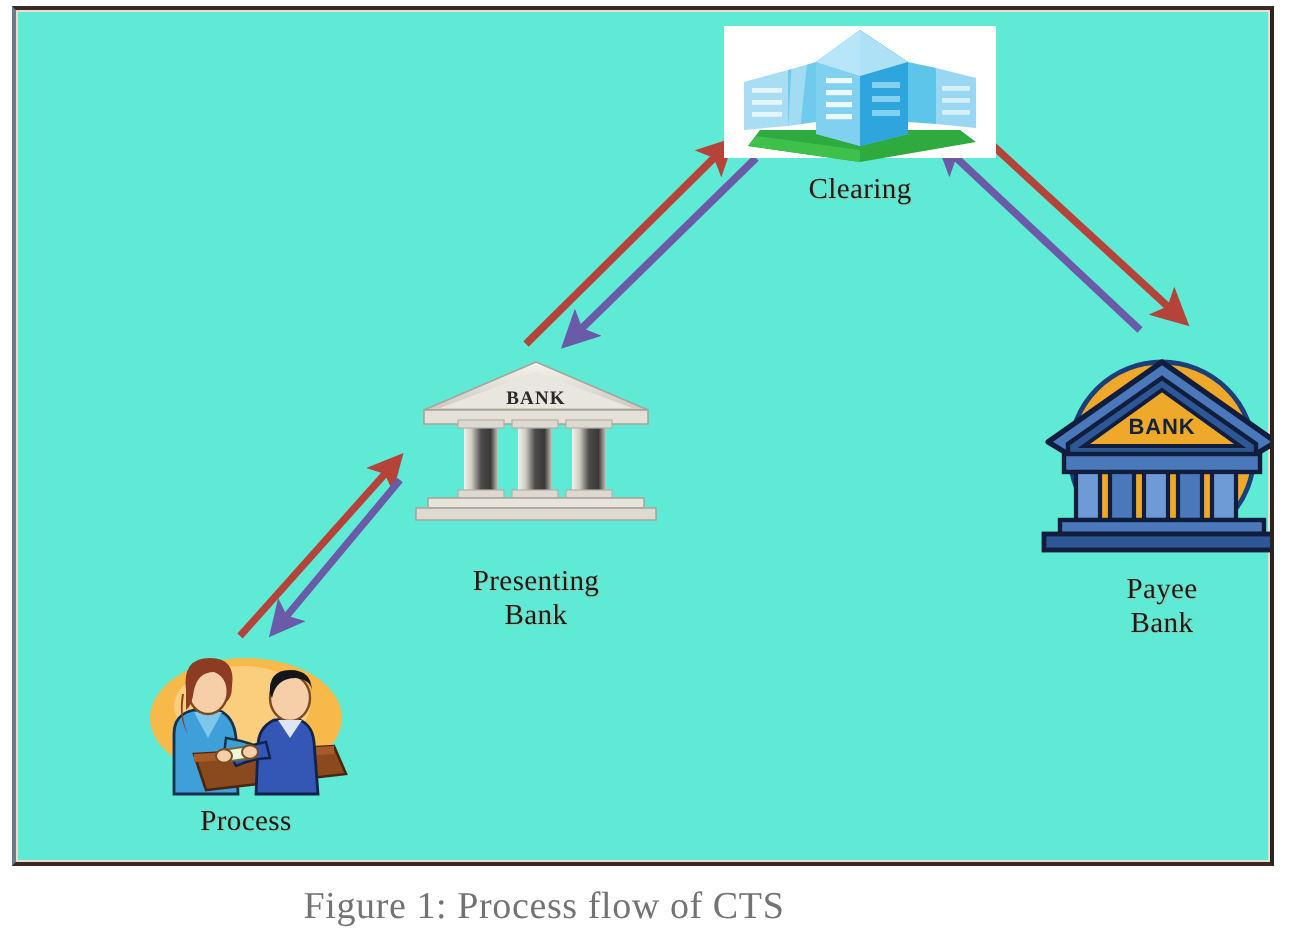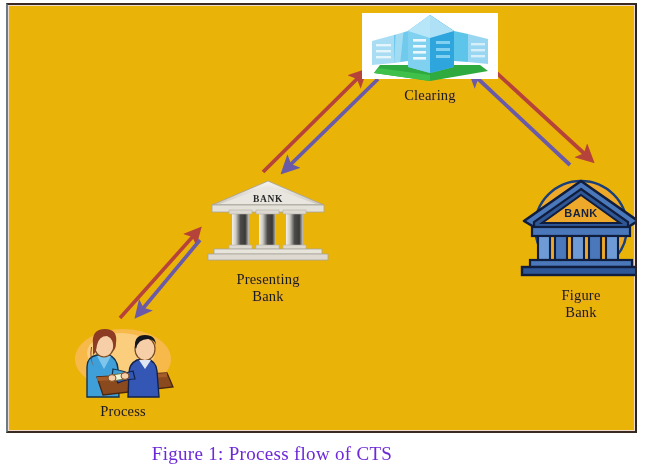--- a/index.html
+++ b/index.html
@@ -16,21 +16,21 @@
   }
 
   
   #figure-frame {
     position: absolute;
     left: 6px;
     top: 3px;
     width: 631px;
     height: 430px;
     box-sizing: border-box;
-    background: #eab308;
+    background: #5eead4;
     border-top: 2px solid #3a2a22;
     border-right: 2px solid #2b2420;
     border-bottom: 2px solid #3a2a22;
     border-left: 2px solid #6d7b86;
     overflow: hidden;
   }
   #figure-frame::before {
     
     content: "";
     position: absolute;
@@ -54,21 +54,21 @@
   }
 
   
   #clearing-house { left: 352px; top: 6px; width: 140px; }
   #clearing-house .art { width: 140px; height: 72px; position: relative; }
   #clearing-house .label { margin-top: 4px; }
 
   
   #presenting-bank { left: 196px; top: 172px; width: 128px; }
   #presenting-bank .art { width: 128px; height: 86px; position: relative; }
-  #presenting-bank .label { margin-top: 8px; }
+  #presenting-bank .label { margin-top: 20px; }
 
   
   #payee-bank { left: 508px; top: 170px; width: 130px; }
   #payee-bank .art { width: 130px; height: 108px; position: relative; }
   #payee-bank .label { margin-top: 4px; }
 
   
   #customer { left: 55px; top: 318px; width: 120px; }
   #customer .art { width: 120px; height: 76px; position: relative; }
   #customer .label { margin-top: 4px; }
@@ -83,21 +83,21 @@
   }
 
   
   #figure-caption {
     position: absolute;
     left: 0;
     top: 443px;
     width: 544px;
     text-align: center;
     font-size: 19px;
-    color: #6d28d9;
+    color: #737373;
     font-family: "Liberation Serif", "DejaVu Serif", serif;
     letter-spacing: 0.3px;
   }
 </style>
 </head>
 <body>
 
 <div id="figure-frame">
 
   <svg id="arrow-layer" viewBox="0 0 631 430" width="631" height="430">
@@ -248,21 +248,21 @@
           <rect x="56" y="61" width="12" height="24" fill="#6e9bd6"></rect>
           <rect x="73" y="61" width="12" height="24" fill="#4a78ba"></rect>
           <rect x="90" y="61" width="12" height="24" fill="#6e9bd6"></rect>
         </g>
 
         <rect x="14" y="85" width="102" height="7" fill="#4a78ba" stroke="#101d3d" stroke-width="2.2"></rect>
         <rect x="6" y="92" width="118" height="8" fill="#2f5796" stroke="#101d3d" stroke-width="2.4"></rect>
       </svg>
     </div>
     <div class="node-label label">
-      <div>Figure</div>
+      <div>Payee</div>
       <div>Bank</div>
     </div>
   </div>
 
   <div class="node" id="customer">
     <div class="art">
       <svg viewBox="0 0 120 76" width="120" height="76">
 
         <ellipse cx="60" cy="36" rx="48" ry="30" fill="#f6b94a"></ellipse>
         <ellipse cx="58" cy="30" rx="34" ry="20" fill="#fbd38a" opacity="0.8"></ellipse>

